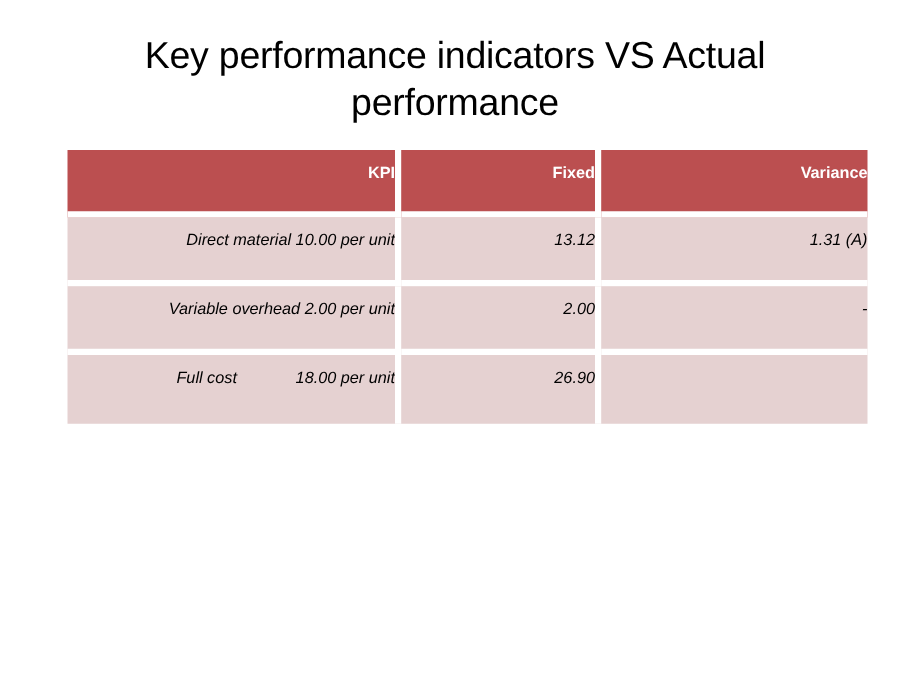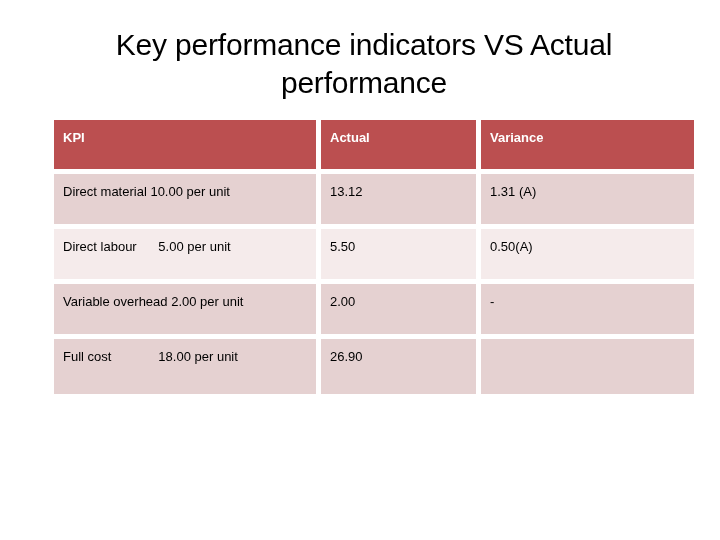--- a/index.html
+++ b/index.html
@@ -52,21 +52,21 @@
   .kpi-table col.c-actual { width: 160px; }
   .kpi-table col.c-variance { width: 213px; }
 
   .kpi-table th,
   .kpi-table td {
     vertical-align: top;
     padding: 10px 0 4px 9px;
     font-size: 13px;
     line-height: 16px;
     color: #000000;
-    text-align: left;
+    text-align: right;
     border-right: 5px solid #ffffff;
     border-bottom: 5px solid #ffffff;
     box-sizing: border-box;
     white-space: pre;
     overflow: hidden;
   }
 
   .kpi-table th:last-child,
   .kpi-table td:last-child {
     border-right: none;
@@ -80,20 +80,21 @@
     background: #bb4f50;
     color: #ffffff;
     font-weight: bold;
     height: 54px;
     font-size: 13px;
   }
 
   .kpi-table tbody tr.row-dark td {
     background: #e5d1d1;
     height: 55px;
+    font-style: italic;
   }
 
   .kpi-table tbody tr.row-light td {
     background: #f5ebeb;
     height: 55px;
   }
 </style>
 </head>
 <body>
 
@@ -103,34 +104,29 @@
 
   <table class="kpi-table">
     <colgroup>
       <col class="c-kpi">
       <col class="c-actual">
       <col class="c-variance">
     </colgroup>
     <thead>
       <tr>
         <th>KPI</th>
-        <th>Actual</th>
+        <th>Fixed</th>
         <th>Variance</th>
       </tr>
     </thead>
     <tbody>
       <tr class="row-dark">
         <td>Direct material 10.00 per unit</td>
         <td>13.12</td>
         <td>1.31 (A)</td>
-      </tr>
-      <tr class="row-light">
-        <td>Direct labour      5.00 per unit</td>
-        <td>5.50</td>
-        <td>0.50(A)</td>
       </tr>
       <tr class="row-dark">
         <td>Variable overhead 2.00 per unit</td>
         <td>2.00</td>
         <td>-</td>
       </tr>
       <tr class="row-dark">
         <td>Full cost             18.00 per unit</td>
         <td>26.90</td>
         <td></td>

